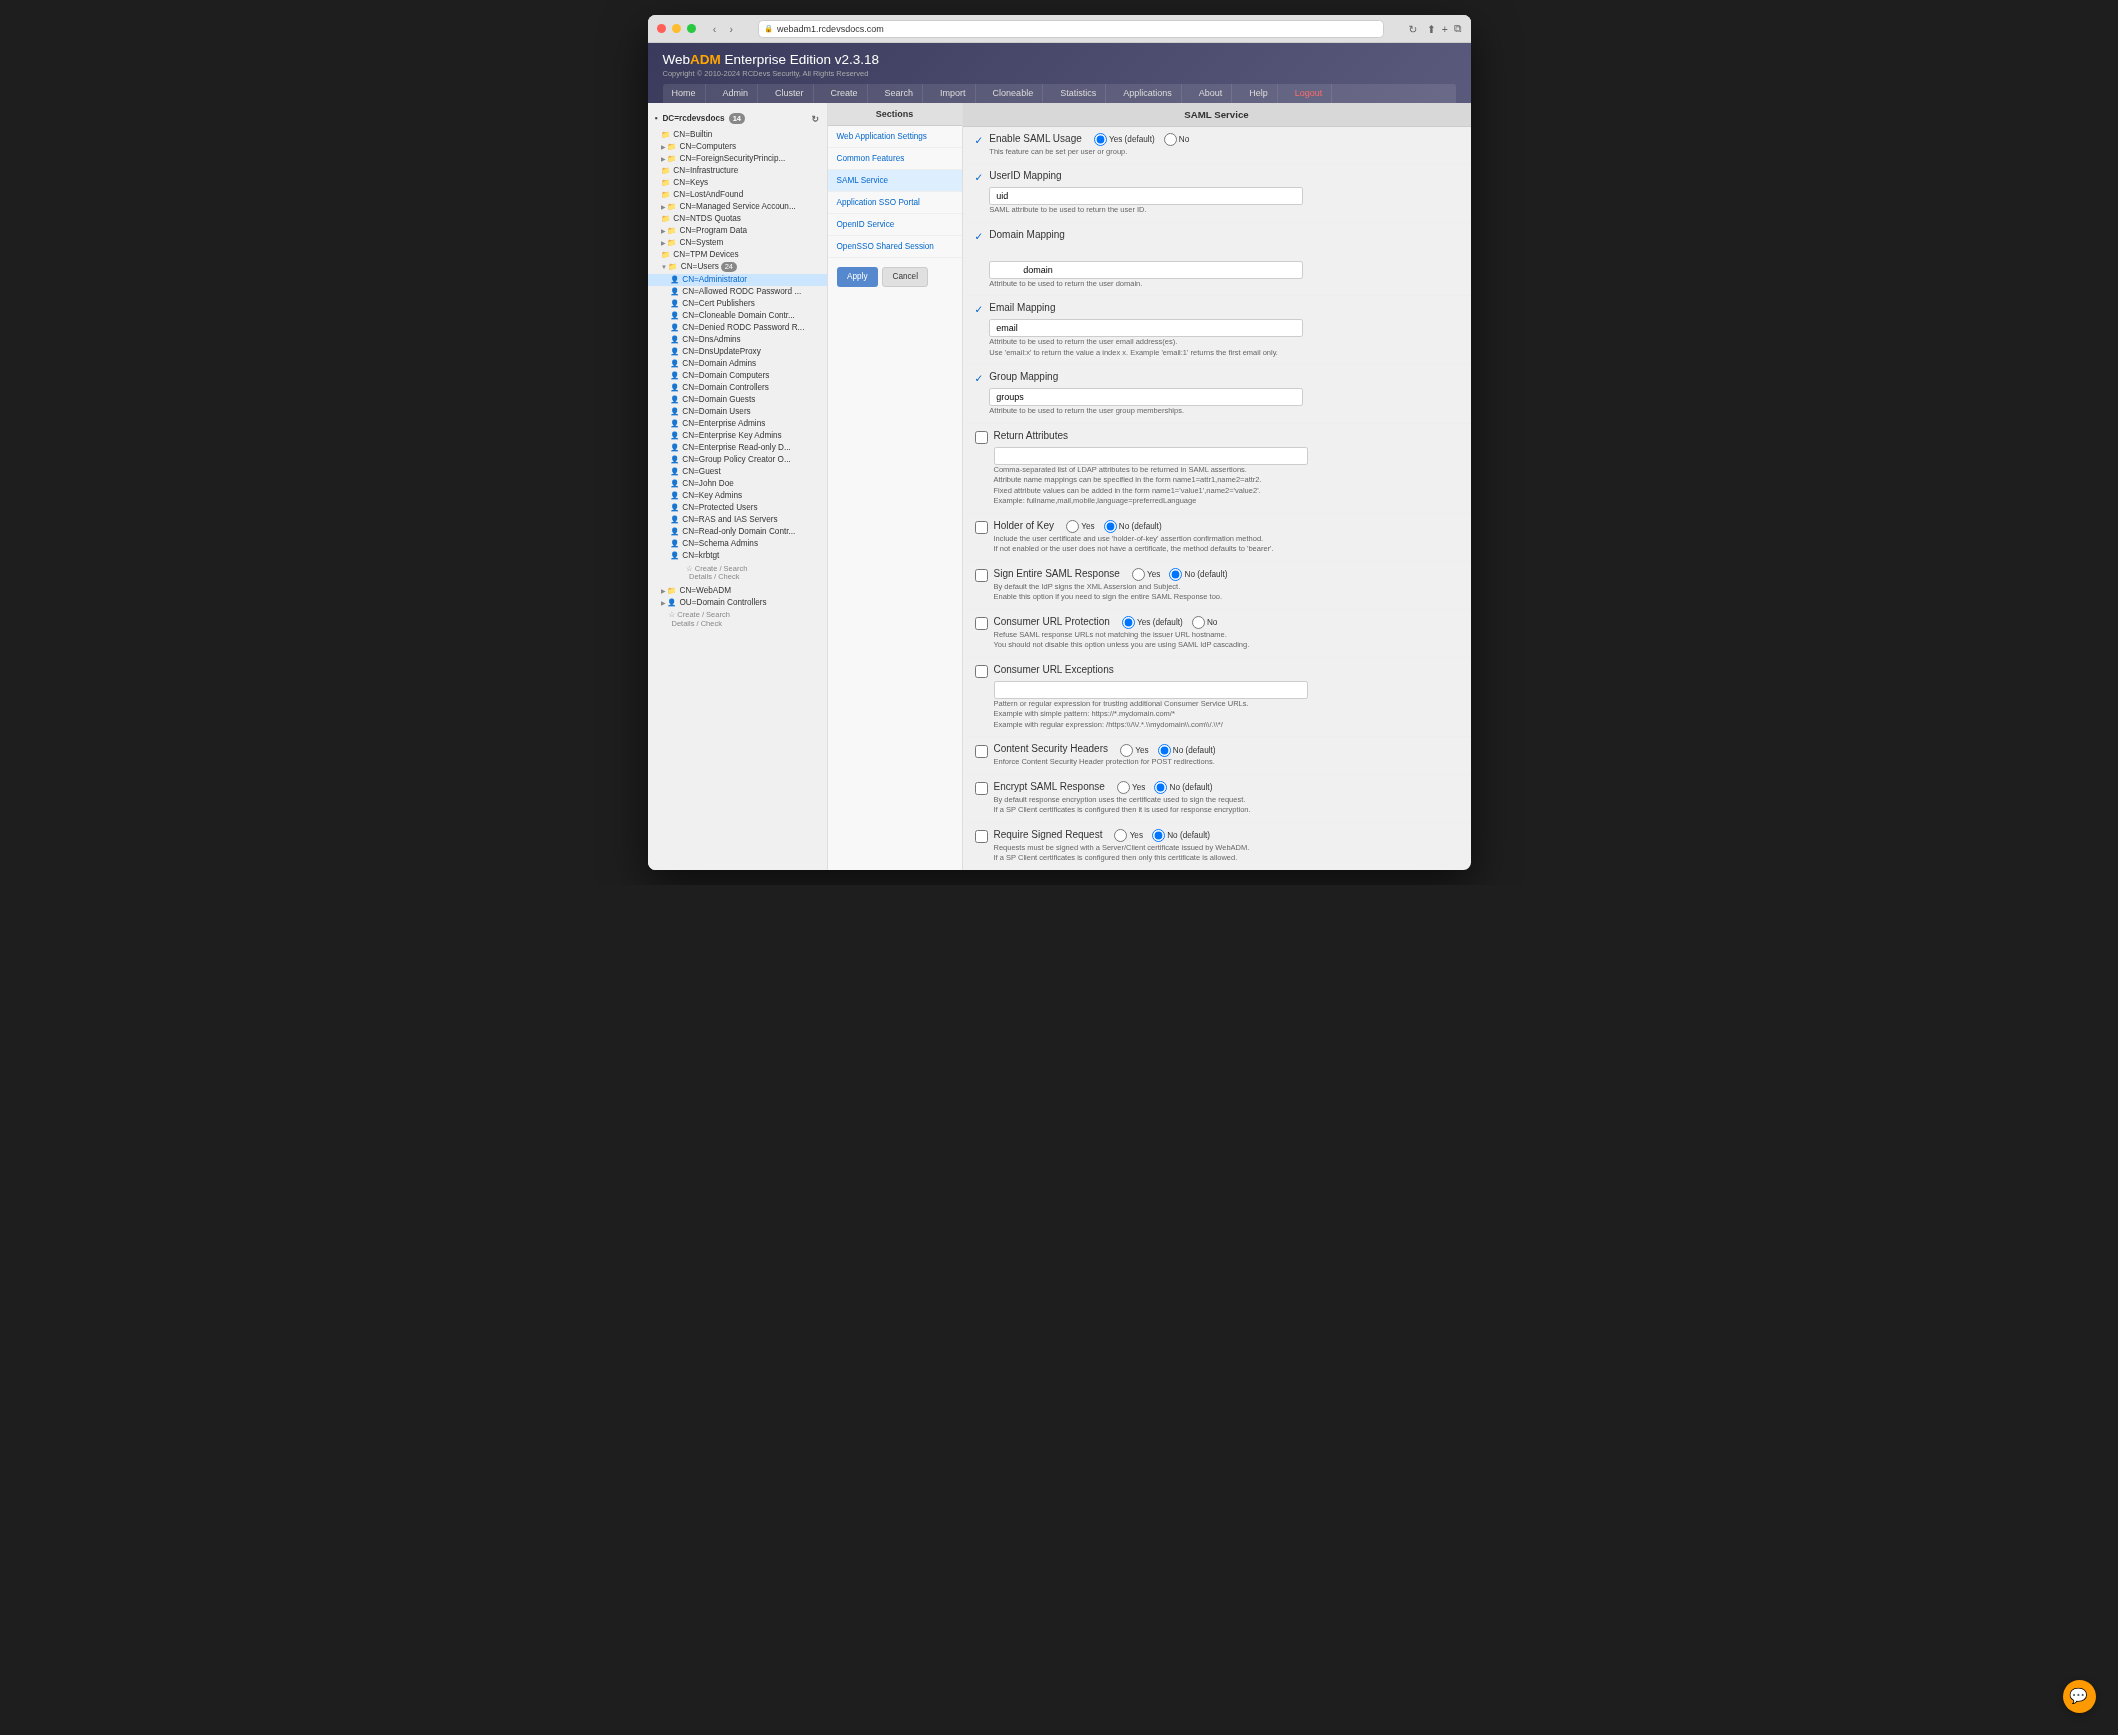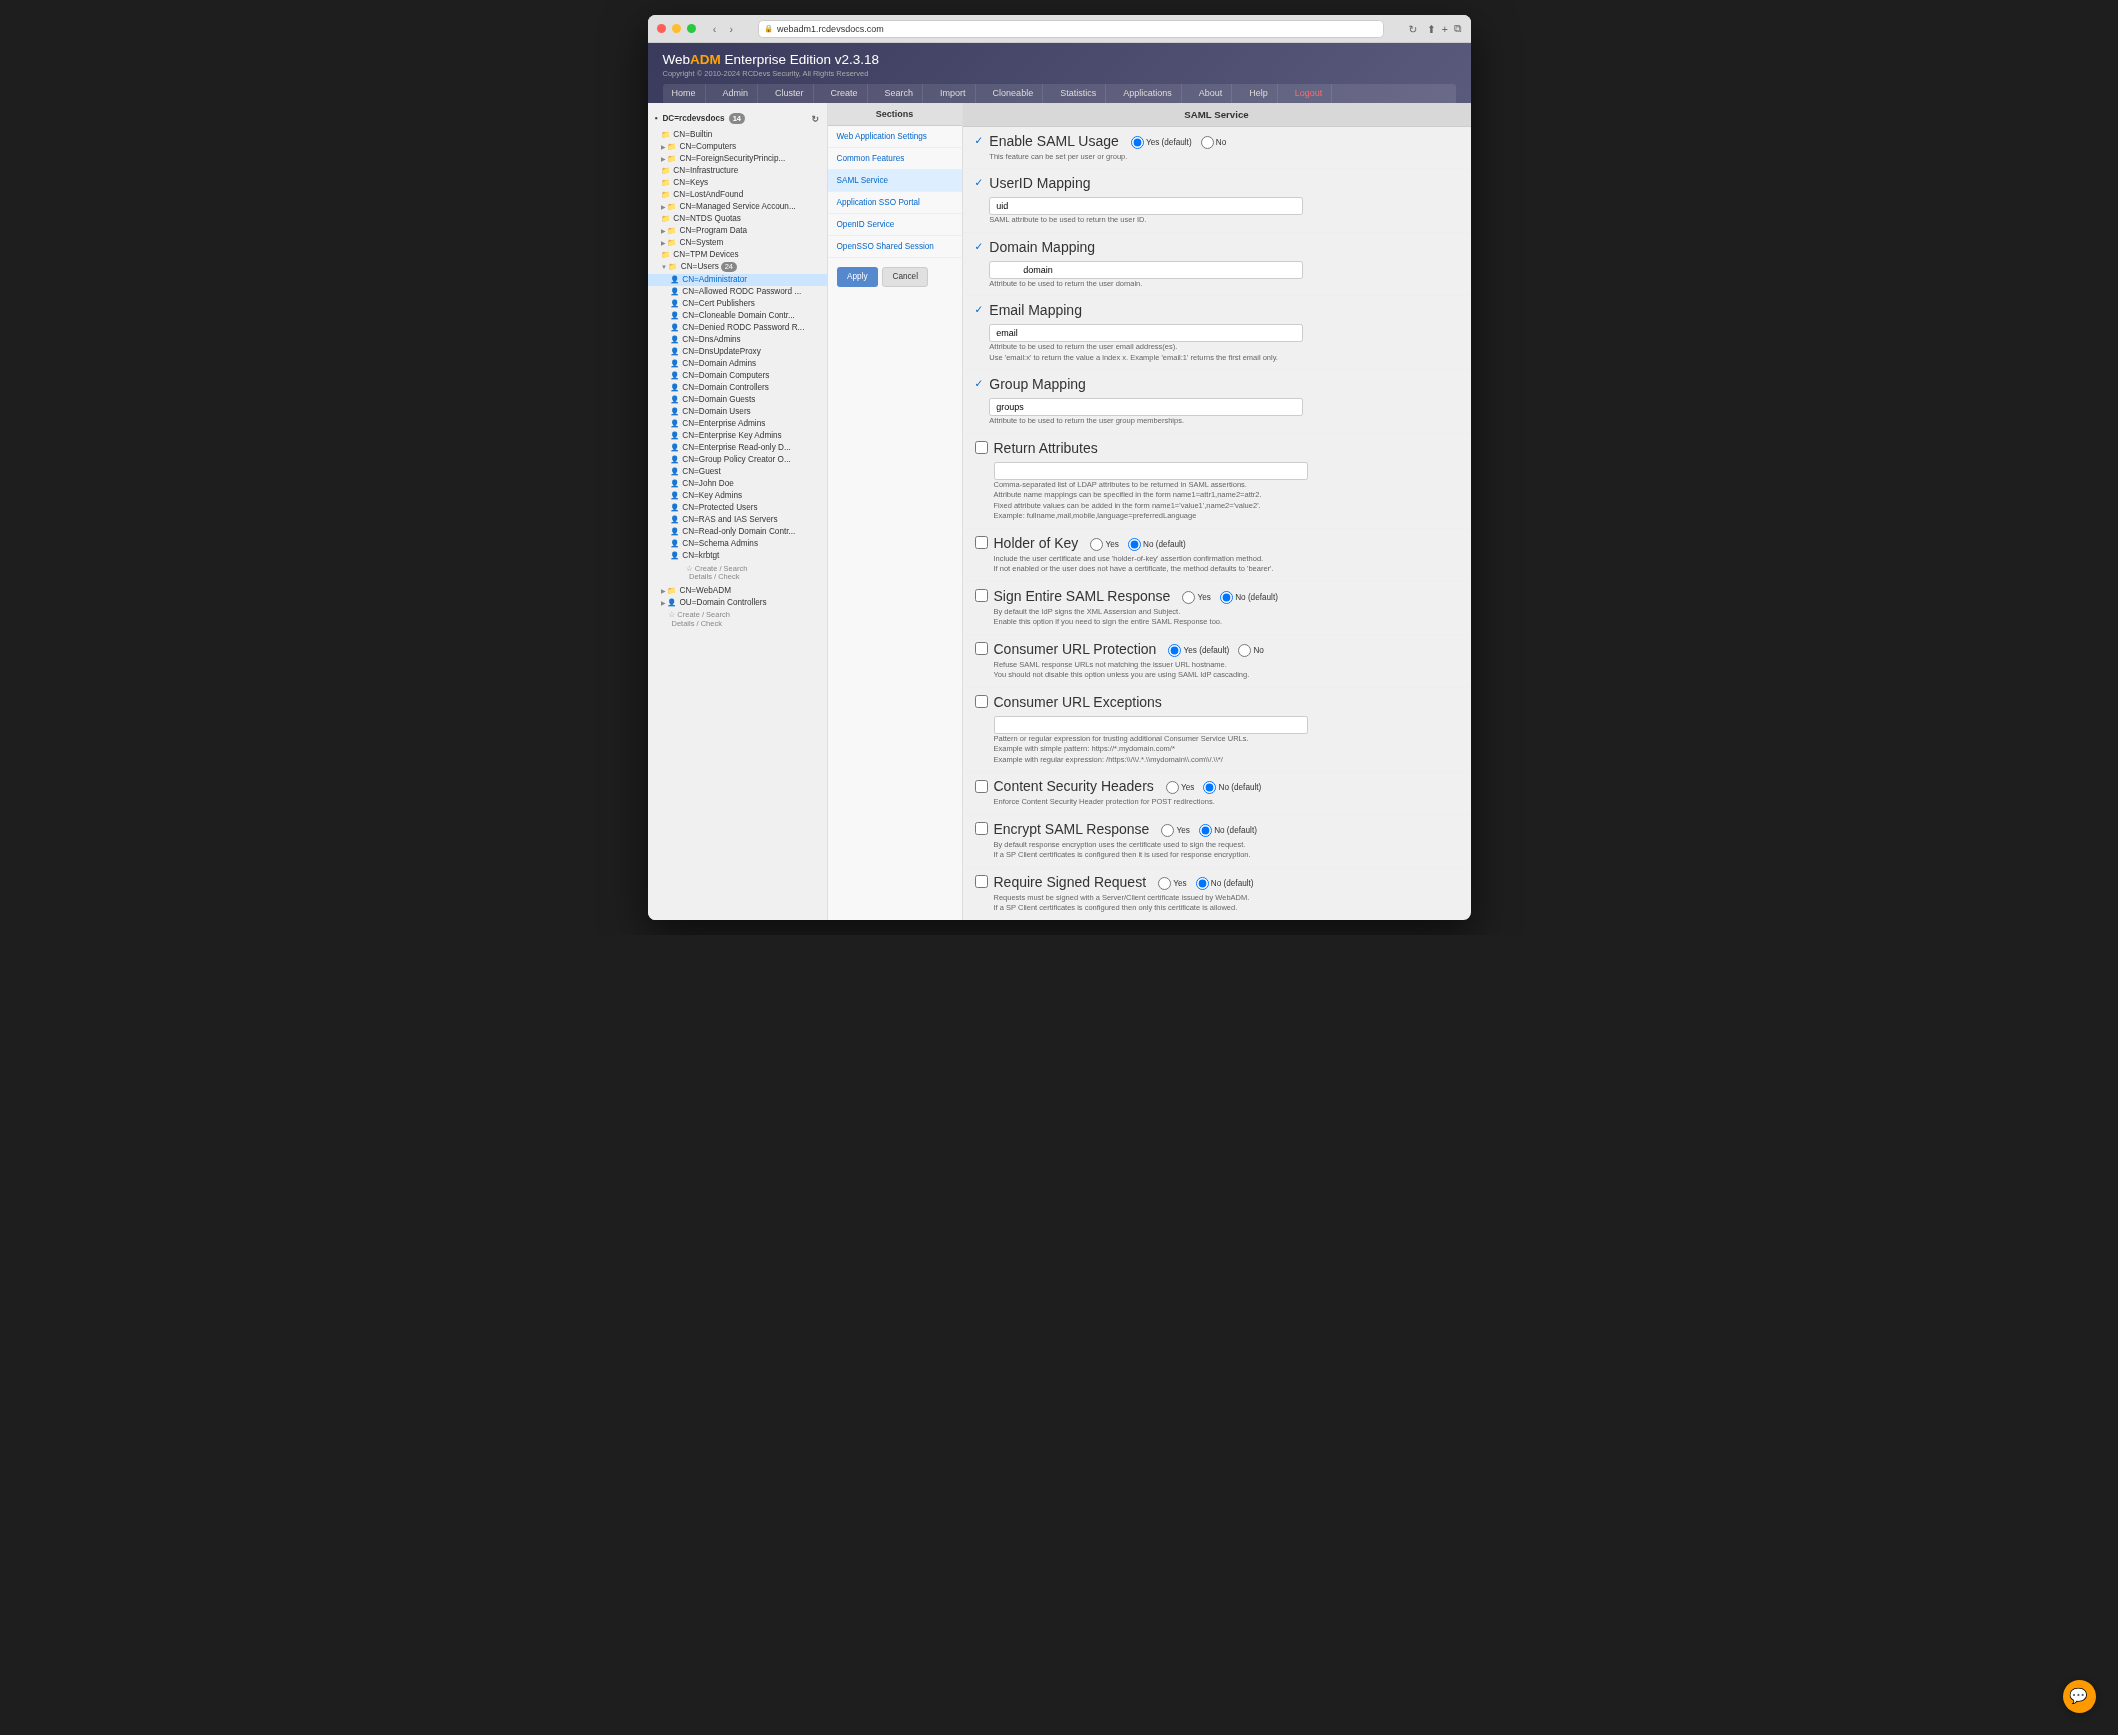--- a/index.html
+++ b/index.html
@@ -210,21 +210,21 @@
     }
     .setting-checkmark {
       color: #0066cc;
       font-size: 10.5px;
       margin-right: 6px;
       flex-shrink: 0;
       margin-top: 0.7px;
     }
 
     .setting-content { flex: 1; }
-    .setting-label { font-size: 14px; font-weight: 500; color: #333; margin-bottom: 3px; }
+    .setting-label { font-size: 10px; font-weight: 500; color: #333; margin-bottom: 3px; }
     .setting-desc { font-size: 7.5px; color: #666; line-height: 1.4; margin-top: 0; }
 
     .setting-input {
       width: 100%;
       max-width: 314px;
       border: 0.7px solid #ccc;
       border-radius: 2.2px;
       padding: 3px 6px;
       font-size: 9px;
       background: white;
@@ -551,21 +551,21 @@
             <div class="setting-desc">SAML attribute to be used to return the user ID.</div>
           </div>
         </div>
 
         <div class="setting-row">
           <span class="setting-checkmark">✓</span>
           <div class="setting-content">
             <div class="inline-controls">
               <span class="setting-label">Domain Mapping</span>
             </div>
-            <input type="text" class="setting-input" value="domain" style="margin-top: 3px; padding-left: 33px;">
+            <input type="text" class="setting-input" value="domain" style="margin-top: 18px; padding-left: 33px;">
             <div class="setting-desc">Attribute to be used to return the user domain.</div>
           </div>
         </div>
 
         <div class="setting-row">
           <span class="setting-checkmark">✓</span>
           <div class="setting-content">
             <div class="inline-controls">
               <span class="setting-label">Email Mapping</span>
             </div>

